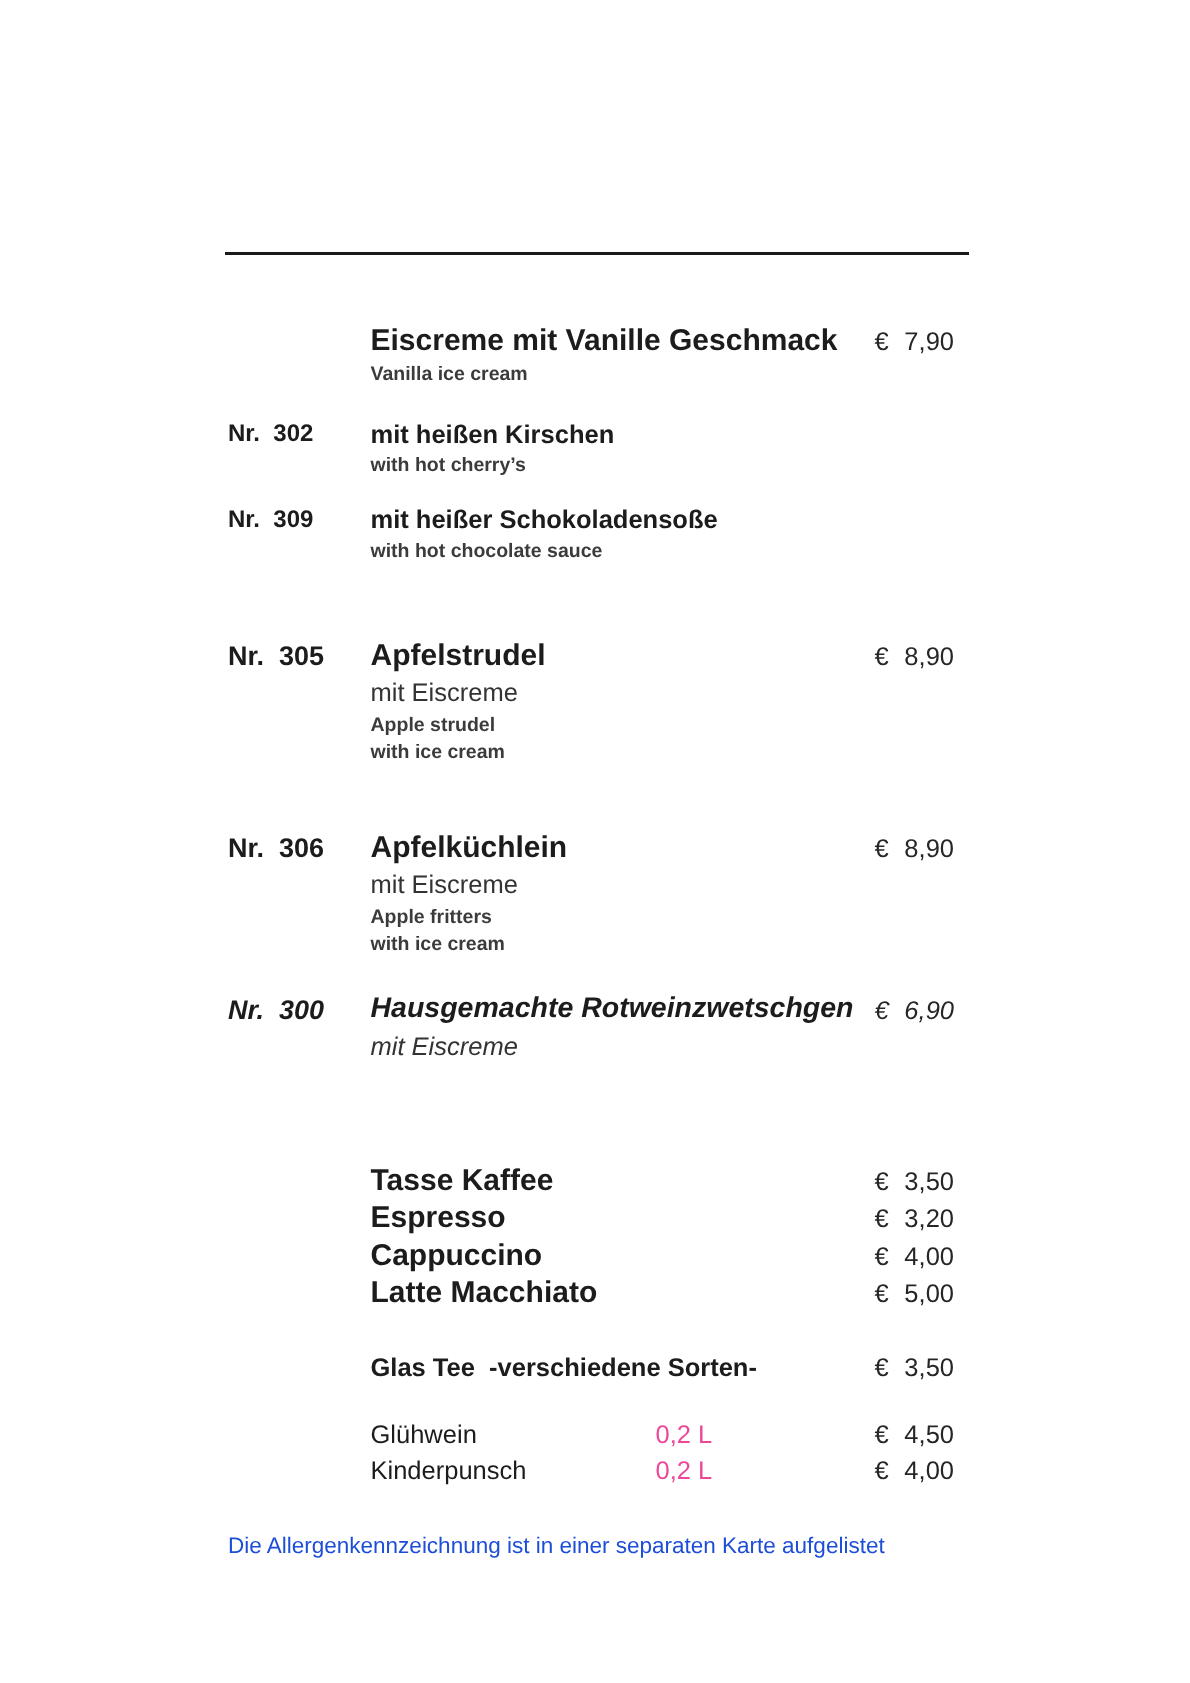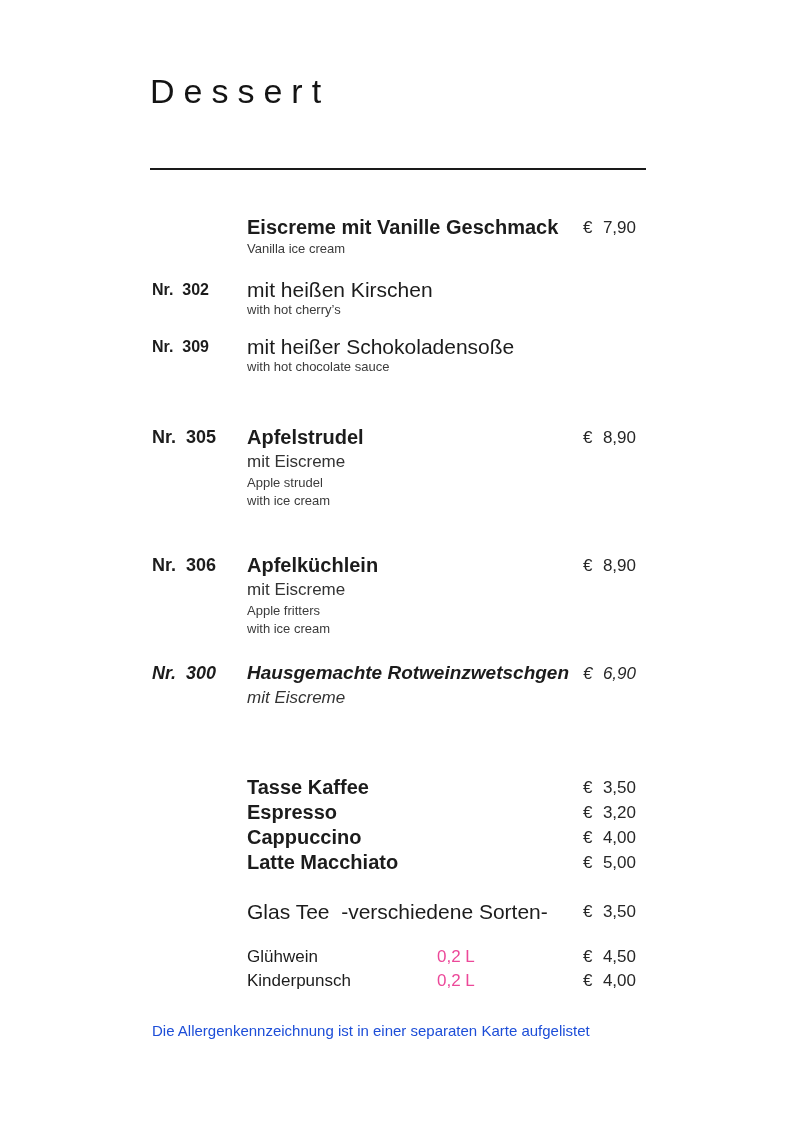--- a/index.html
+++ b/index.html
@@ -8,42 +8,41 @@
   .title{position:absolute;left:150px;top:72px;margin:0;font-size:34px;font-weight:400;
          letter-spacing:9px;color:#141414;white-space:pre;}
   .rule{position:absolute;left:150px;top:168px;width:496px;height:2px;background:#1a1a1a;}
   .row{position:absolute;left:0;width:793px;}
   .nr{position:absolute;left:152px;top:0;font-weight:700;white-space:pre;color:#1c1c1c;}
   .nr-lg{font-size:18px;line-height:26px;}
   .nr-md{font-size:16px;line-height:22px;text-align:center;}
   .body{position:absolute;left:247px;top:0;}
   .nm{color:#1c1c1c;white-space:pre;}
   .nm-lg{font-size:20px;font-weight:700;line-height:26px;}
-  .nm-md{font-size:21px;font-weight:400;line-height:22px;}
+  .nm-md{font-size:17px;font-weight:700;line-height:22px;}
   .nm-rg{font-size:17px;font-weight:400;line-height:24px;}
   .fs19{font-size:19px;}
   .lh25{line-height:25px;}
   .sub-de{font-size:17px;font-weight:400;color:#333333;line-height:24px;white-space:pre;}
-  .sub-en{font-size:13px;font-weight:400;color:#3b3b3b;line-height:18px;white-space:pre;}
+  .sub-en{font-size:13px;font-weight:700;color:#3b3b3b;line-height:18px;white-space:pre;}
   .price{position:absolute;left:583px;width:53px;display:flex;justify-content:space-between;
          font-size:17px;font-weight:400;color:#262626;}
   .p26{top:1px;line-height:26px;}
   .p25{top:0;line-height:25px;}
   .p24{top:0;line-height:24px;}
   .p22{top:0;line-height:22px;}
   .vol{position:absolute;left:437px;top:0;font-size:17px;font-weight:400;line-height:24px;color:#ec4899;white-space:pre;}
   .it, .it .nr, .it .nm, .it .sub-de, .it .sub-en, .it .price{font-style:italic;}
   .footer{position:absolute;left:152px;top:1021px;font-size:15px;color:#1d4ed8;line-height:20px;white-space:pre;}
 </style>
 </head>
 <body>
 
 <div class="page">
 
-  <h1 class="title">Dessert</h1>
   <div class="rule"></div>
 
   <div class="row" style="top:214px">
     <div class="body">
       <div class="nm nm-lg">Eiscreme mit Vanille Geschmack</div>
       <div class="sub-en">Vanilla ice cream</div>
     </div>
     <div class="price p26">
       <span>€</span>
       <span>7,90</span>

